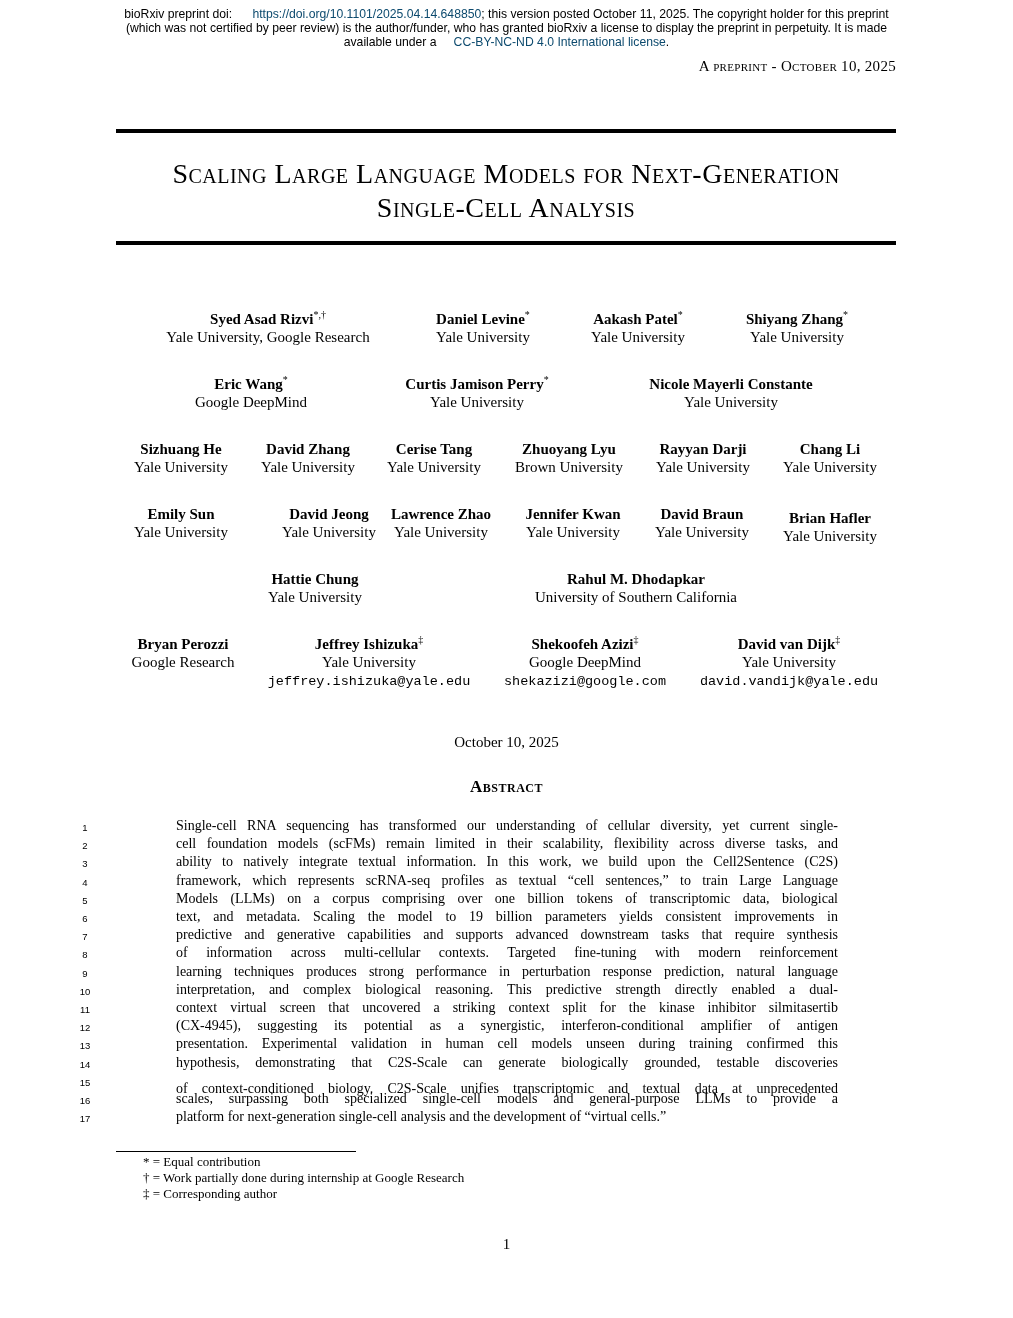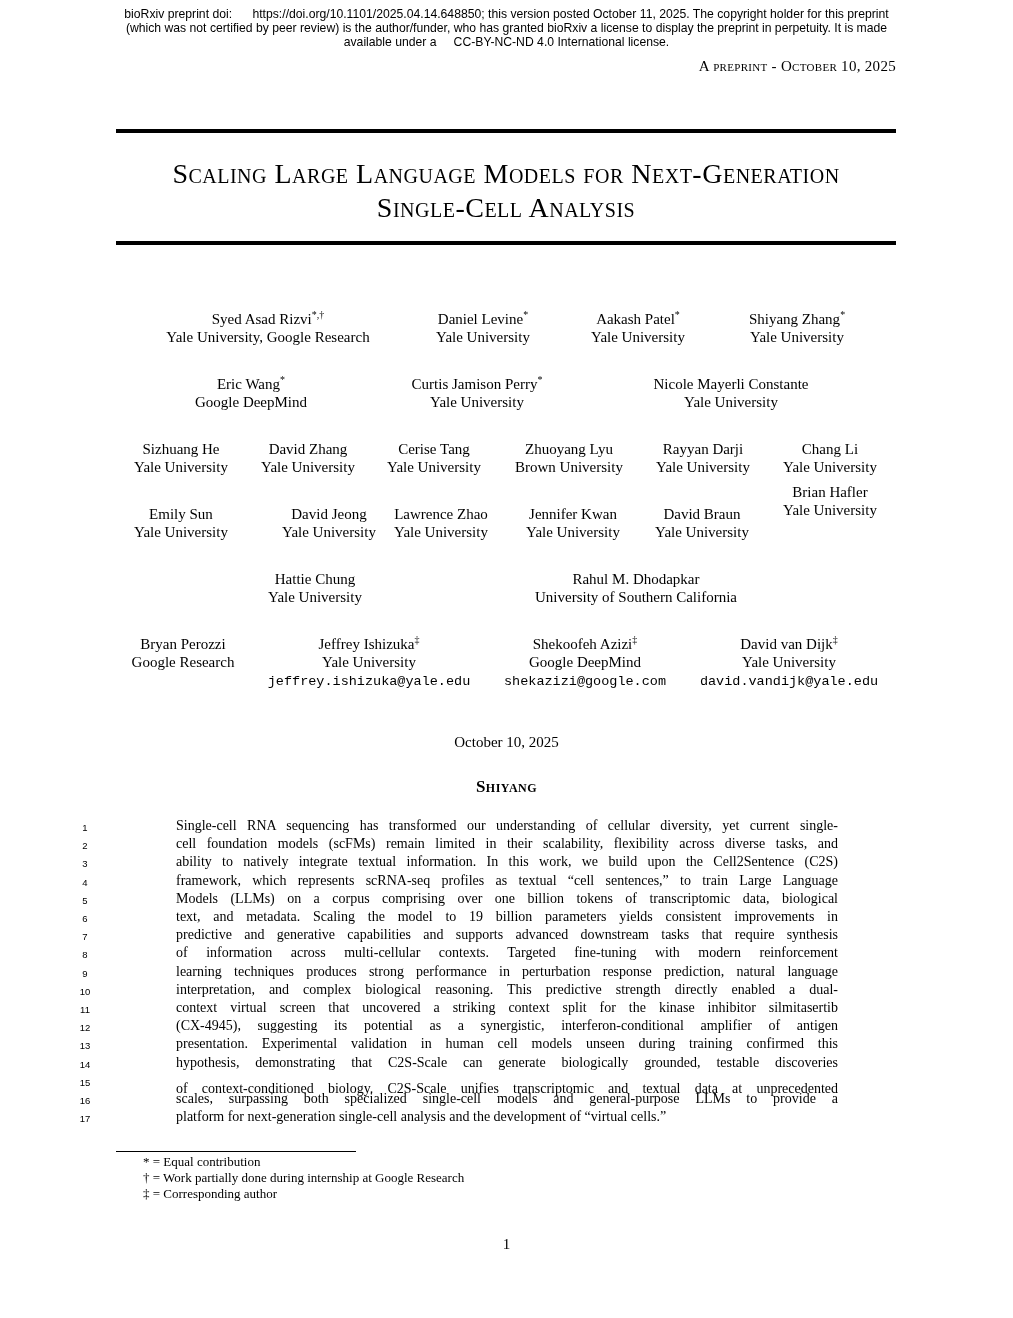--- a/index.html
+++ b/index.html
@@ -1,23 +1,23 @@
 <!DOCTYPE html>
 <html><head>
   <meta charset="utf-8">
   <style>
     html, body { margin: 0; padding: 0; background: #ffffff; }
     body { width: 1013px; height: 1318px; position: relative; overflow: hidden; color: #000; font-family: "Liberation Serif", serif; }
     .biorxiv { position: absolute; top: 7px; left: 0; width: 1013px; text-align: center; font-family: "Liberation Sans", sans-serif; font-size: 12.2px; line-height: 14px; color: #000; }
-    .biorxiv a { color: #000000; text-decoration: none; padding-left: 17px; }
+    .biorxiv a { color: #0c4a6e; text-decoration: none; padding-left: 17px; }
     .running-head { position: absolute; top: 58px; right: 117px; font-size: 15px; font-variant: small-caps; letter-spacing: 0.3px; }
     .rule { position: absolute; left: 116px; width: 780px; height: 4px; background: #000; }
     .title { position: absolute; top: 157px; left: 116px; width: 780px; text-align: center; font-size: 28px; line-height: 34px; font-variant: small-caps; letter-spacing: 0.5px; }
     .author { position: absolute; text-align: center; font-size: 15px; line-height: 18px; white-space: nowrap; }
-    .author .name { font-weight: normal; }
+    .author .name { font-weight: bold; }
     .author sup { font-weight: normal; font-size: 10px; }
     .author .email { font-family: "Liberation Mono", monospace; font-size: 13.5px; line-height: 21px; }
     .date { position: absolute; top: 734px; left: 0; width: 1013px; text-align: center; font-size: 15px; }
     .abstract-heading { position: absolute; top: 777px; left: 0; width: 1013px; text-align: center; font-size: 17px; font-weight: bold; font-variant: small-caps; letter-spacing: 0.5px; }
     .lineno { position: absolute; left: 70px; width: 30px; text-align: center; font-family: "Liberation Sans", sans-serif; font-size: 9.5px; color: #000; }
     .abs-line { position: absolute; left: 176px; width: 662px; font-size: 14px; line-height: 18px; text-align: justify; text-align-last: justify; white-space: nowrap; }
     .abs-line.last { text-align-last: left; }
     .fn-rule { position: absolute; top: 1151px; left: 116px; width: 240px; height: 1px; background: #000; }
     .footnote { position: absolute; left: 143px; font-size: 13px; line-height: 16px; }
     .page-number { position: absolute; top: 1236px; left: 0; width: 1013px; text-align: center; font-size: 15px; }
@@ -110,21 +110,21 @@
       <div>Yale University</div>
     </div>
     <div class="author" style="top: 501px; left: 573px; transform: translateX(-50%);">
       <div><span class="name">Jennifer Kwan</span><sup></sup></div>
       <div>Yale University</div>
     </div>
     <div class="author" style="top: 501px; left: 702px; transform: translateX(-50%);">
       <div><span class="name">David Braun</span><sup></sup></div>
       <div>Yale University</div>
     </div>
-    <div class="author" style="top: 479px; left: 830px; transform: translateX(-50%);">
+    <div class="author" style="top: 505px; left: 830px; transform: translateX(-50%);">
       <div><span class="name">Brian Hafler</span><sup></sup></div>
       <div>Yale University</div>
     </div>
     <div class="author" style="top: 566px; left: 315px; transform: translateX(-50%);">
       <div><span class="name">Hattie Chung</span><sup></sup></div>
       <div>Yale University</div>
     </div>
     <div class="author" style="top: 566px; left: 636px; transform: translateX(-50%);">
       <div><span class="name">Rahul M. Dhodapkar</span><sup></sup></div>
       <div>University of Southern California</div>
@@ -145,21 +145,21 @@
     </div>
     <div class="author" style="top: 631px; left: 789px; transform: translateX(-50%);">
       <div><span class="name">David van Dijk</span><sup>‡</sup></div>
       <div>Yale University</div>
       <div class="email">david.vandijk@yale.edu</div>
     </div>
   </div>
 
 <div class="date">October 10, 2025</div>
 
-<div class="abstract-heading">Shiyang</div>
+<div class="abstract-heading">Abstract</div>
 
 <div id="abstract">
     <div class="lineno" style="top: 822px;">1</div>
     <div class="abs-line" style="top: 817px;">Single-cell RNA sequencing has transformed our understanding of cellular diversity, yet current single-</div>
     <div class="lineno" style="top: 840.2px;">2</div>
     <div class="abs-line" style="top: 835.2px;">cell foundation models (scFMs) remain limited in their scalability, flexibility across diverse tasks, and</div>
     <div class="lineno" style="top: 858.4px;">3</div>
     <div class="abs-line" style="top: 853.4px;">ability to natively integrate textual information. In this work, we build upon the Cell2Sentence (C2S)</div>
     <div class="lineno" style="top: 876.6px;">4</div>
     <div class="abs-line" style="top: 871.6px;">framework, which represents scRNA-seq profiles as textual “cell sentences,” to train Large Language</div>

